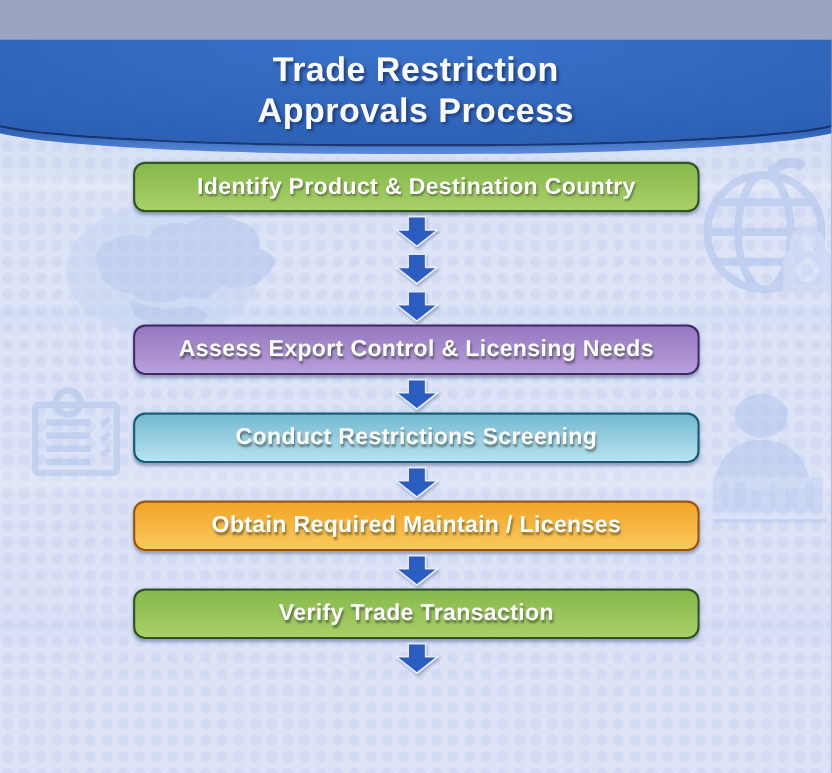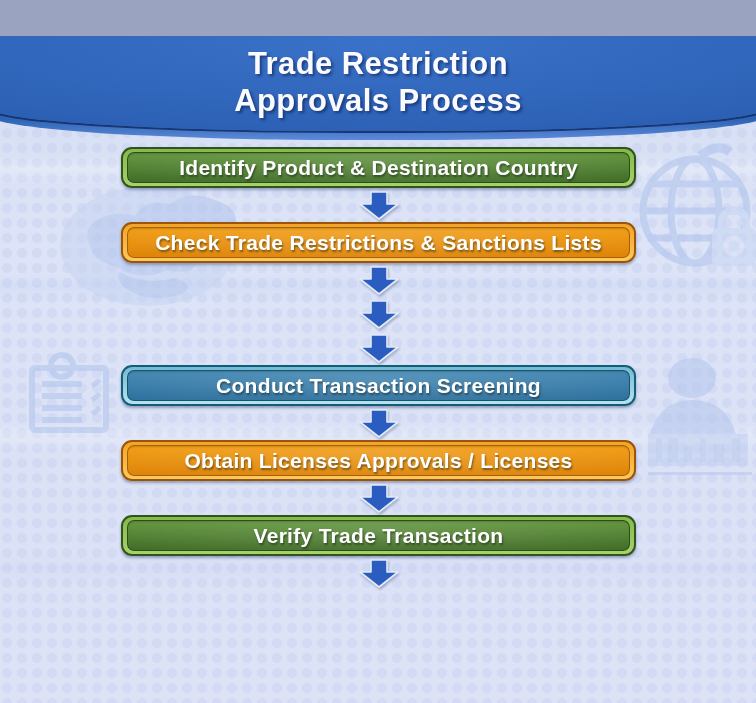--- a/index.html
+++ b/index.html
@@ -47,21 +47,21 @@
   
   .flow{
     position:absolute;top:111px;left:121px;width:515px;
     display:flex;flex-direction:column;align-items:center;
   }
   .box{
     box-sizing:border-box;width:515px;height:41px;
     border:2px solid var(--border,#333);
     border-radius:11px;
     background:linear-gradient(180deg,var(--ring-top,#ccc),var(--ring-bottom,#eee));
-    padding:3px 4px;
+    padding:21px 4px;
     box-shadow:0 2px 3px rgba(40,60,110,.4);
   }
   .box-inner{
     box-sizing:border-box;height:100%;border-radius:7px;
     background:
       radial-gradient(90% 150% at 50% 30%,rgba(255,255,255,.14),rgba(255,255,255,0) 70%),
       linear-gradient(180deg,var(--fill-top,#888),var(--fill-bottom,#666));
     box-shadow:inset 0 0 0 1px var(--inner-line,rgba(0,0,0,.25)),inset 0 2px 2px rgba(0,0,0,.18),inset 0 -1px 1px rgba(255,255,255,.12);
     display:flex;align-items:center;justify-content:center;
   }
@@ -134,57 +134,57 @@
     <div class="box-inner">
       <span class="box-label">Identify Product &amp; Destination Country</span>
     </div>
   </div>
   <div class="arrow-wrap">
     <svg class="arrow-svg" width="40" height="29" viewBox="0 0 40 29">
       <polygon points="12,1 28,1 28,13 39,13 20,28 1,13 12,13" style="fill:var(--arrow-color,#2b5cc0);stroke:var(--arrow-outline,#e3eaf8);stroke-width:1.6;stroke-linejoin:round;"></polygon>
     </svg>
   </div>
 
+  <div class="arrow-wrap">
+    <svg class="arrow-svg" width="40" height="29" viewBox="0 0 40 29">
+      <polygon points="12,1 28,1 28,13 39,13 20,28 1,13 12,13" style="fill:var(--arrow-color,#2b5cc0);stroke:var(--arrow-outline,#e3eaf8);stroke-width:1.6;stroke-linejoin:round;"></polygon>
+    </svg>
+  </div>
+
+  <div class="arrow-wrap">
+    <svg class="arrow-svg" width="40" height="29" viewBox="0 0 40 29">
+      <polygon points="12,1 28,1 28,13 39,13 20,28 1,13 12,13" style="fill:var(--arrow-color,#2b5cc0);stroke:var(--arrow-outline,#e3eaf8);stroke-width:1.6;stroke-linejoin:round;"></polygon>
+    </svg>
+  </div>
+
+  <div class="box" style="--border: #432968; --ring-top: #9678c0; --ring-bottom: #b89fdc; --fill-top: #77539f; --fill-bottom: #5c3e8a; --inner-line: #3c2560;">
+    <div class="box-inner">
+      <span class="box-label">Assess Export Control &amp; Licensing Needs</span>
+    </div>
+  </div>
+  <div class="arrow-wrap">
+    <svg class="arrow-svg" width="40" height="29" viewBox="0 0 40 29">
+      <polygon points="12,1 28,1 28,13 39,13 20,28 1,13 12,13" style="fill:var(--arrow-color,#2b5cc0);stroke:var(--arrow-outline,#e3eaf8);stroke-width:1.6;stroke-linejoin:round;"></polygon>
+    </svg>
+  </div>
+
+  <div class="box" style="--border: #135d77; --ring-top: #74bad2; --ring-bottom: #b8e2ee; --fill-top: #4187b3; --fill-bottom: #2d709d; --inner-line: #14566f;">
+    <div class="box-inner">
+      <span class="box-label">Conduct Restrictions Screening</span>
+    </div>
+  </div>
+  <div class="arrow-wrap">
+    <svg class="arrow-svg" width="40" height="29" viewBox="0 0 40 29">
+      <polygon points="12,1 28,1 28,13 39,13 20,28 1,13 12,13" style="fill:var(--arrow-color,#2b5cc0);stroke:var(--arrow-outline,#e3eaf8);stroke-width:1.6;stroke-linejoin:round;"></polygon>
+    </svg>
+  </div>
+
   <div class="box" style="--border: #9c5409; --ring-top: #f2a426; --ring-bottom: #fbc95d; --fill-top: #f29d12; --fill-bottom: #dd8206; --inner-line: #a85f07;">
     <div class="box-inner">
-      <span class="box-label">Check Trade Restrictions &amp; Sanctions Lists</span>
-    </div>
-  </div>
-  <div class="arrow-wrap">
-    <svg class="arrow-svg" width="40" height="29" viewBox="0 0 40 29">
-      <polygon points="12,1 28,1 28,13 39,13 20,28 1,13 12,13" style="fill:var(--arrow-color,#2b5cc0);stroke:var(--arrow-outline,#e3eaf8);stroke-width:1.6;stroke-linejoin:round;"></polygon>
-    </svg>
-  </div>
-
-  <div class="arrow-wrap">
-    <svg class="arrow-svg" width="40" height="29" viewBox="0 0 40 29">
-      <polygon points="12,1 28,1 28,13 39,13 20,28 1,13 12,13" style="fill:var(--arrow-color,#2b5cc0);stroke:var(--arrow-outline,#e3eaf8);stroke-width:1.6;stroke-linejoin:round;"></polygon>
-    </svg>
-  </div>
-
-  <div class="arrow-wrap">
-    <svg class="arrow-svg" width="40" height="29" viewBox="0 0 40 29">
-      <polygon points="12,1 28,1 28,13 39,13 20,28 1,13 12,13" style="fill:var(--arrow-color,#2b5cc0);stroke:var(--arrow-outline,#e3eaf8);stroke-width:1.6;stroke-linejoin:round;"></polygon>
-    </svg>
-  </div>
-
-  <div class="box" style="--border: #135d77; --ring-top: #74bad2; --ring-bottom: #b8e2ee; --fill-top: #4187b3; --fill-bottom: #2d709d; --inner-line: #14566f;">
-    <div class="box-inner">
-      <span class="box-label">Conduct Transaction Screening</span>
-    </div>
-  </div>
-  <div class="arrow-wrap">
-    <svg class="arrow-svg" width="40" height="29" viewBox="0 0 40 29">
-      <polygon points="12,1 28,1 28,13 39,13 20,28 1,13 12,13" style="fill:var(--arrow-color,#2b5cc0);stroke:var(--arrow-outline,#e3eaf8);stroke-width:1.6;stroke-linejoin:round;"></polygon>
-    </svg>
-  </div>
-
-  <div class="box" style="--border: #9c5409; --ring-top: #f2a426; --ring-bottom: #fbc95d; --fill-top: #f29d12; --fill-bottom: #dd8206; --inner-line: #a85f07;">
-    <div class="box-inner">
-      <span class="box-label">Obtain Licenses Approvals / Licenses</span>
+      <span class="box-label">Obtain Required Maintain / Licenses</span>
     </div>
   </div>
   <div class="arrow-wrap">
     <svg class="arrow-svg" width="40" height="29" viewBox="0 0 40 29">
       <polygon points="12,1 28,1 28,13 39,13 20,28 1,13 12,13" style="fill:var(--arrow-color,#2b5cc0);stroke:var(--arrow-outline,#e3eaf8);stroke-width:1.6;stroke-linejoin:round;"></polygon>
     </svg>
   </div>
 
   <div class="box" style="--border: #2d551d; --ring-top: #86b84b; --ring-bottom: #a9d169; --fill-top: #61953a; --fill-bottom: #3f6b27; --inner-line: #2a4f1a;">
     <div class="box-inner">

